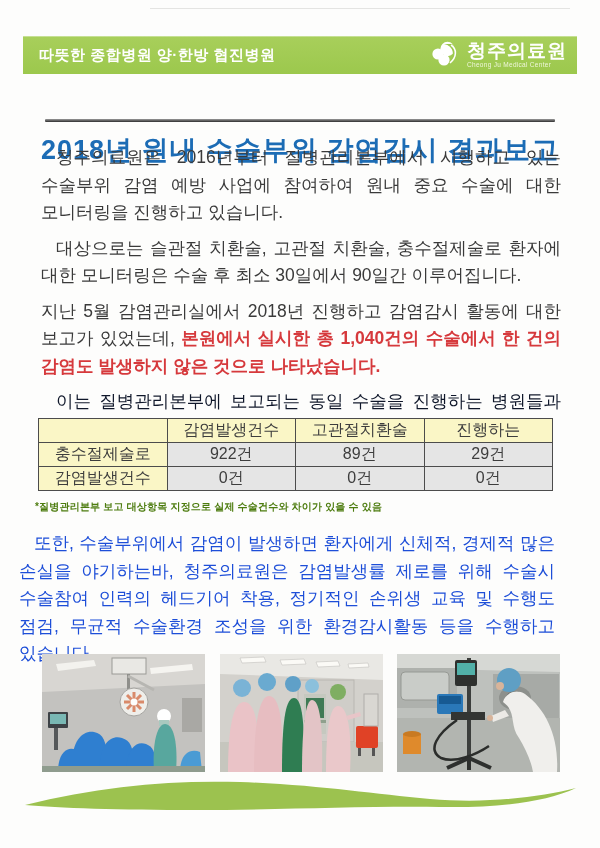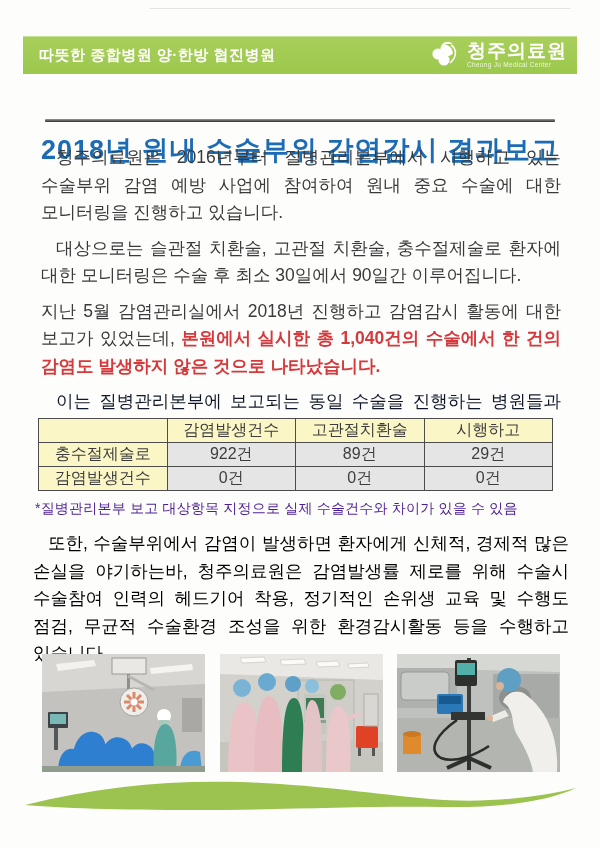--- a/index.html
+++ b/index.html
@@ -55,25 +55,25 @@
     font-size:16px;color:#3d3d3d;
   }
   .stats-table td,.stats-table th{
     border:1.6px solid #4c4c4c;height:23px;text-align:center;
     font-weight:normal;padding:0;
   }
   .cell-yellow{background:#faf6c6;}
   .cell-white{background:#e5e5e5;}
   .footnote{
     position:absolute;left:35px;top:500px;width:530px;
-    font-size:14px;color:#4c1d95;letter-spacing:.2px;
+    font-size:10px;color:#4d7c0f;letter-spacing:.2px;font-weight:bold;
   }
   .body-text2{
-    position:absolute;left:33px;top:530px;width:536px;
-    font-size:17.5px;line-height:27.5px;color:#000000;
+    position:absolute;left:19px;top:530px;width:536px;
+    font-size:17.5px;line-height:27.5px;color:#1d4ed8;
     text-align:justify;word-break:keep-all;
   }
   
   .photo-row{
     position:absolute;left:42px;top:654px;width:518px;height:118px;
     display:flex;justify-content:space-between;
   }
   .photo{width:163px;height:118px;background:#cfcfcc;overflow:hidden;flex:0 0 auto;}
   .photo svg{display:block;}
   
@@ -112,21 +112,21 @@
   <p><span>지난 5월 감염관리실에서 2018년 진행하고 감염감시 활동에 대한 보고가 있었는데, </span><span class="hl-red">본원에서 실시한 총 1,040건의 수술에서 한 건의 감염도 발생하지 않은 것으로 나타났습니다.</span></p>
   <p class="indent txt-blue">이는 질병관리본부에 보고되는 동일 수술을 진행하는 병원들과 비교하여 상위권에 속하는 것으로 분석됩니다.</p>
 </div>
 
 <table class="stats-table">
   <tbody>
     <tr>
       <th class="cell-yellow"></th>
       <th class="cell-yellow">감염발생건수</th>
       <th class="cell-yellow">고관절치환술</th>
-      <th class="cell-yellow">시행하고</th>
+      <th class="cell-yellow">진행하는</th>
     </tr>
     <tr>
       <td class="cell-yellow">충수절제술로</td>
       <td class="cell-white">922건</td>
       <td class="cell-white">89건</td>
       <td class="cell-white">29건</td>
     </tr>
     <tr>
       <td class="cell-yellow">감염발생건수</td>
       <td class="cell-white">0건</td>

